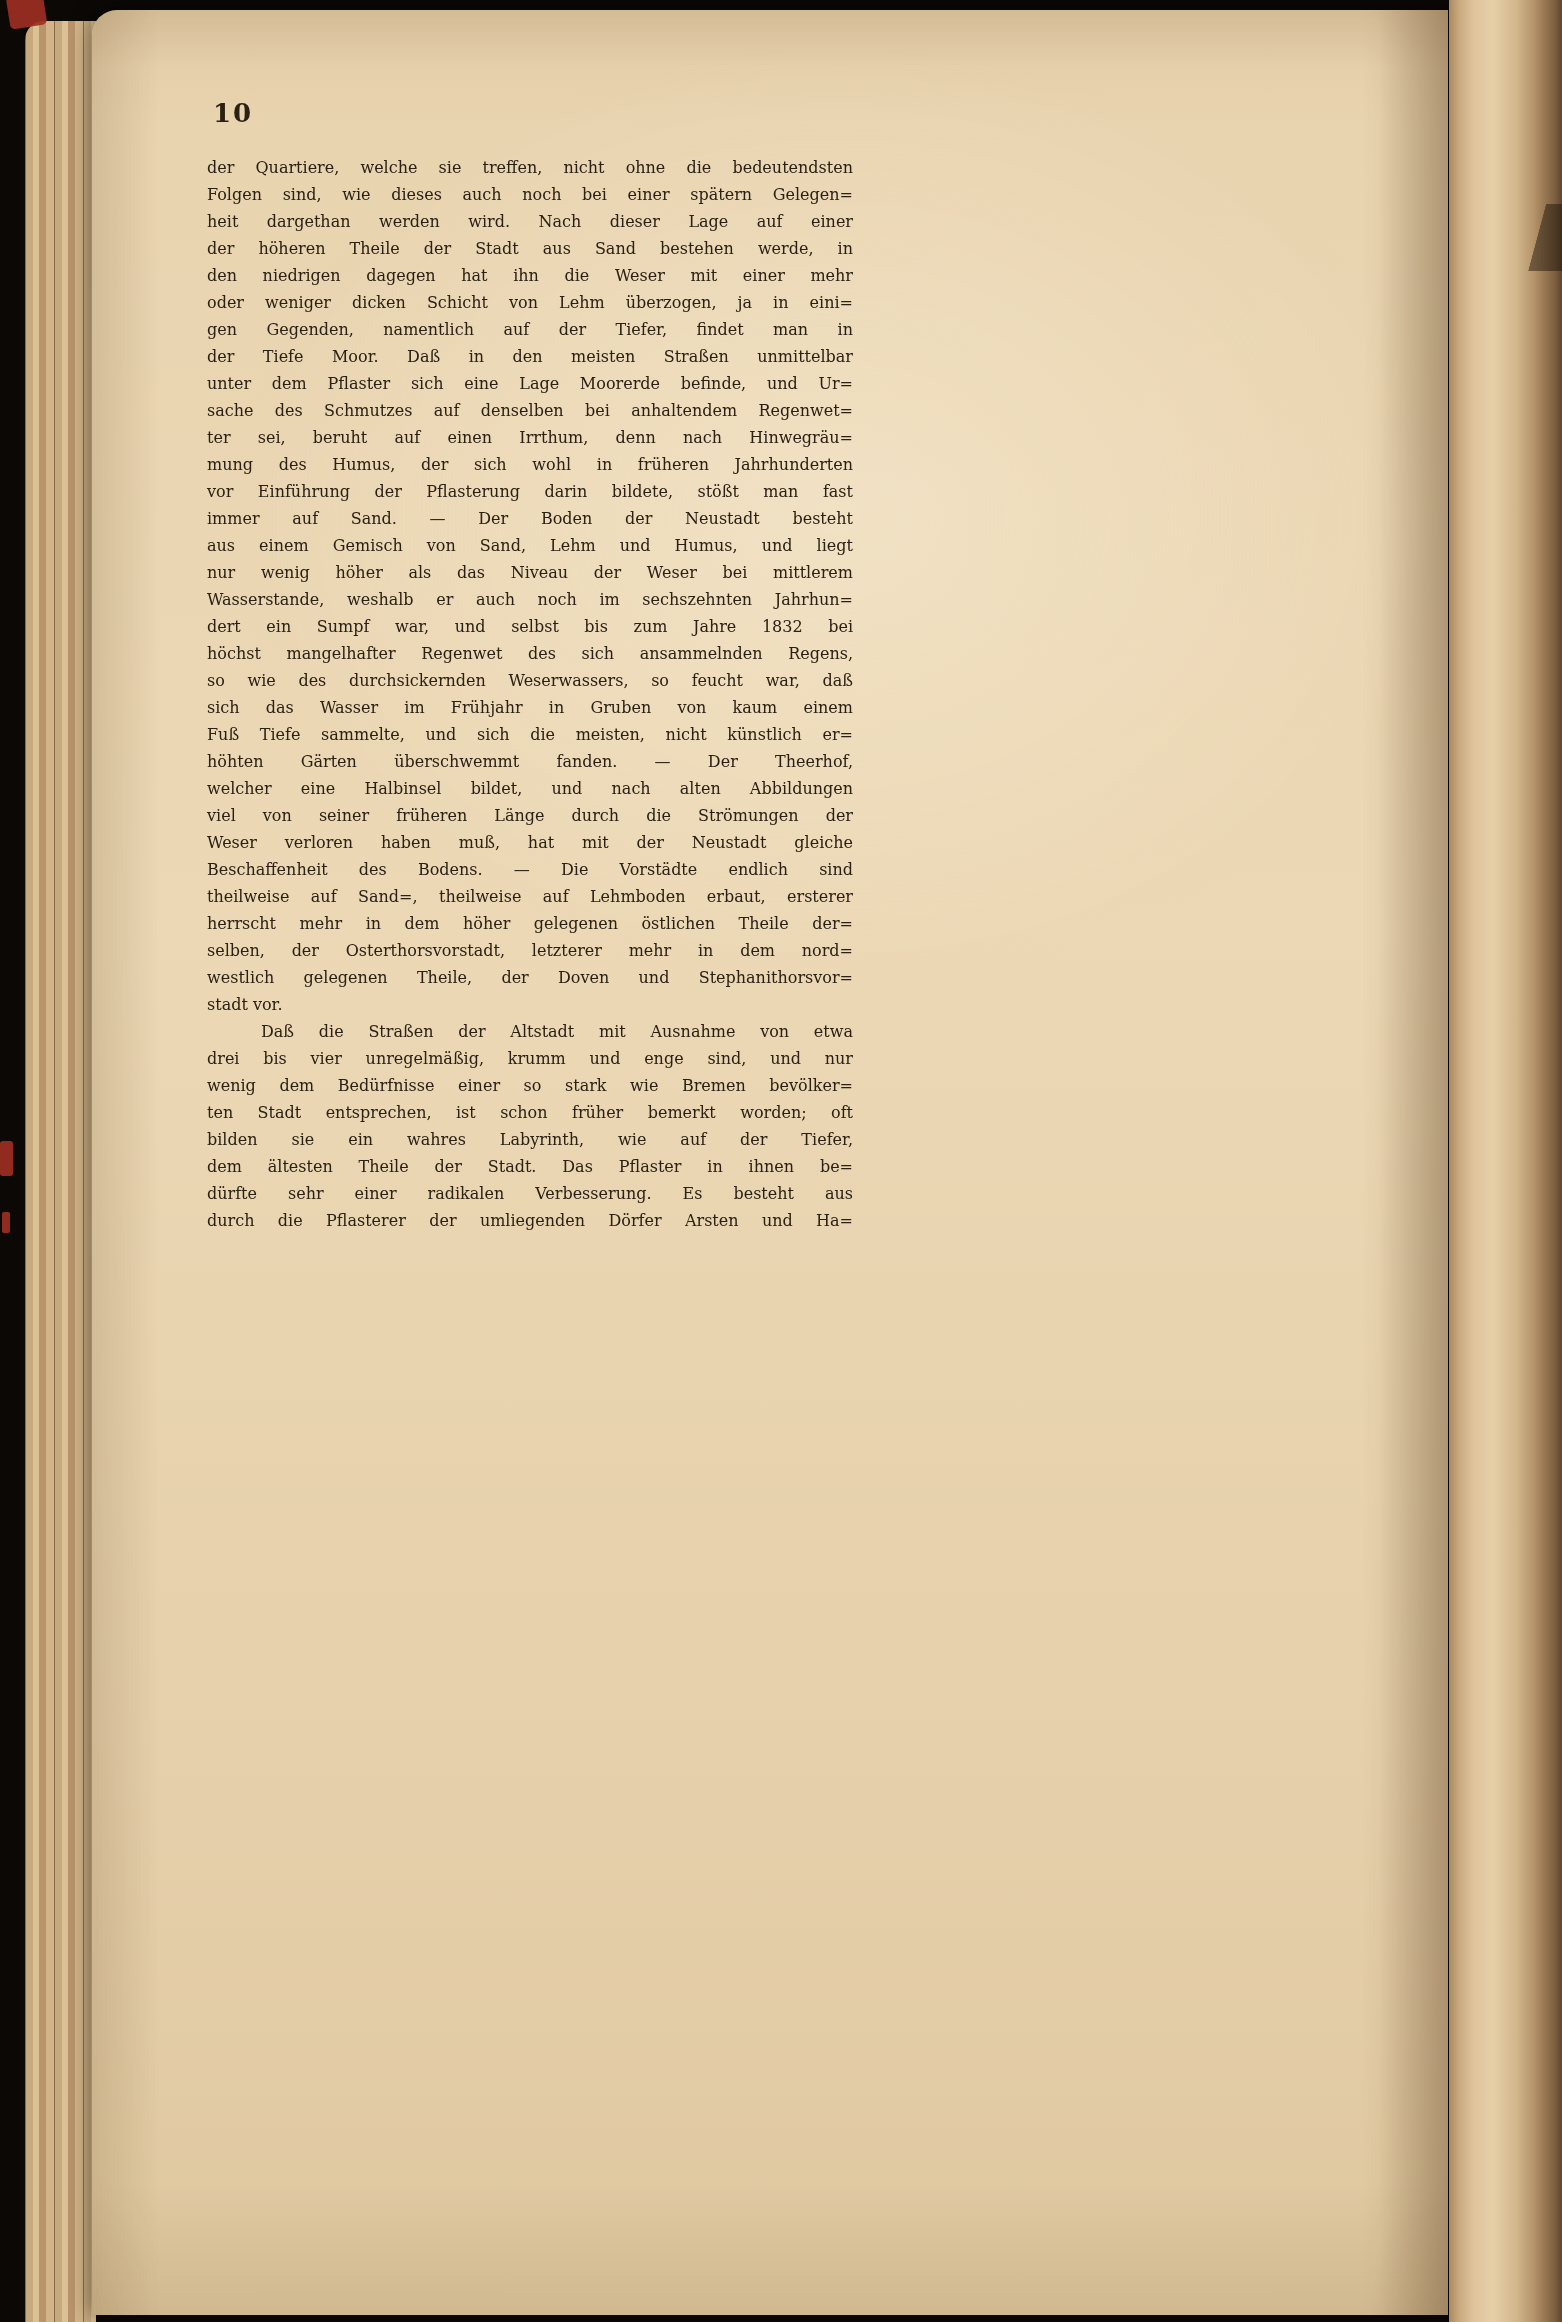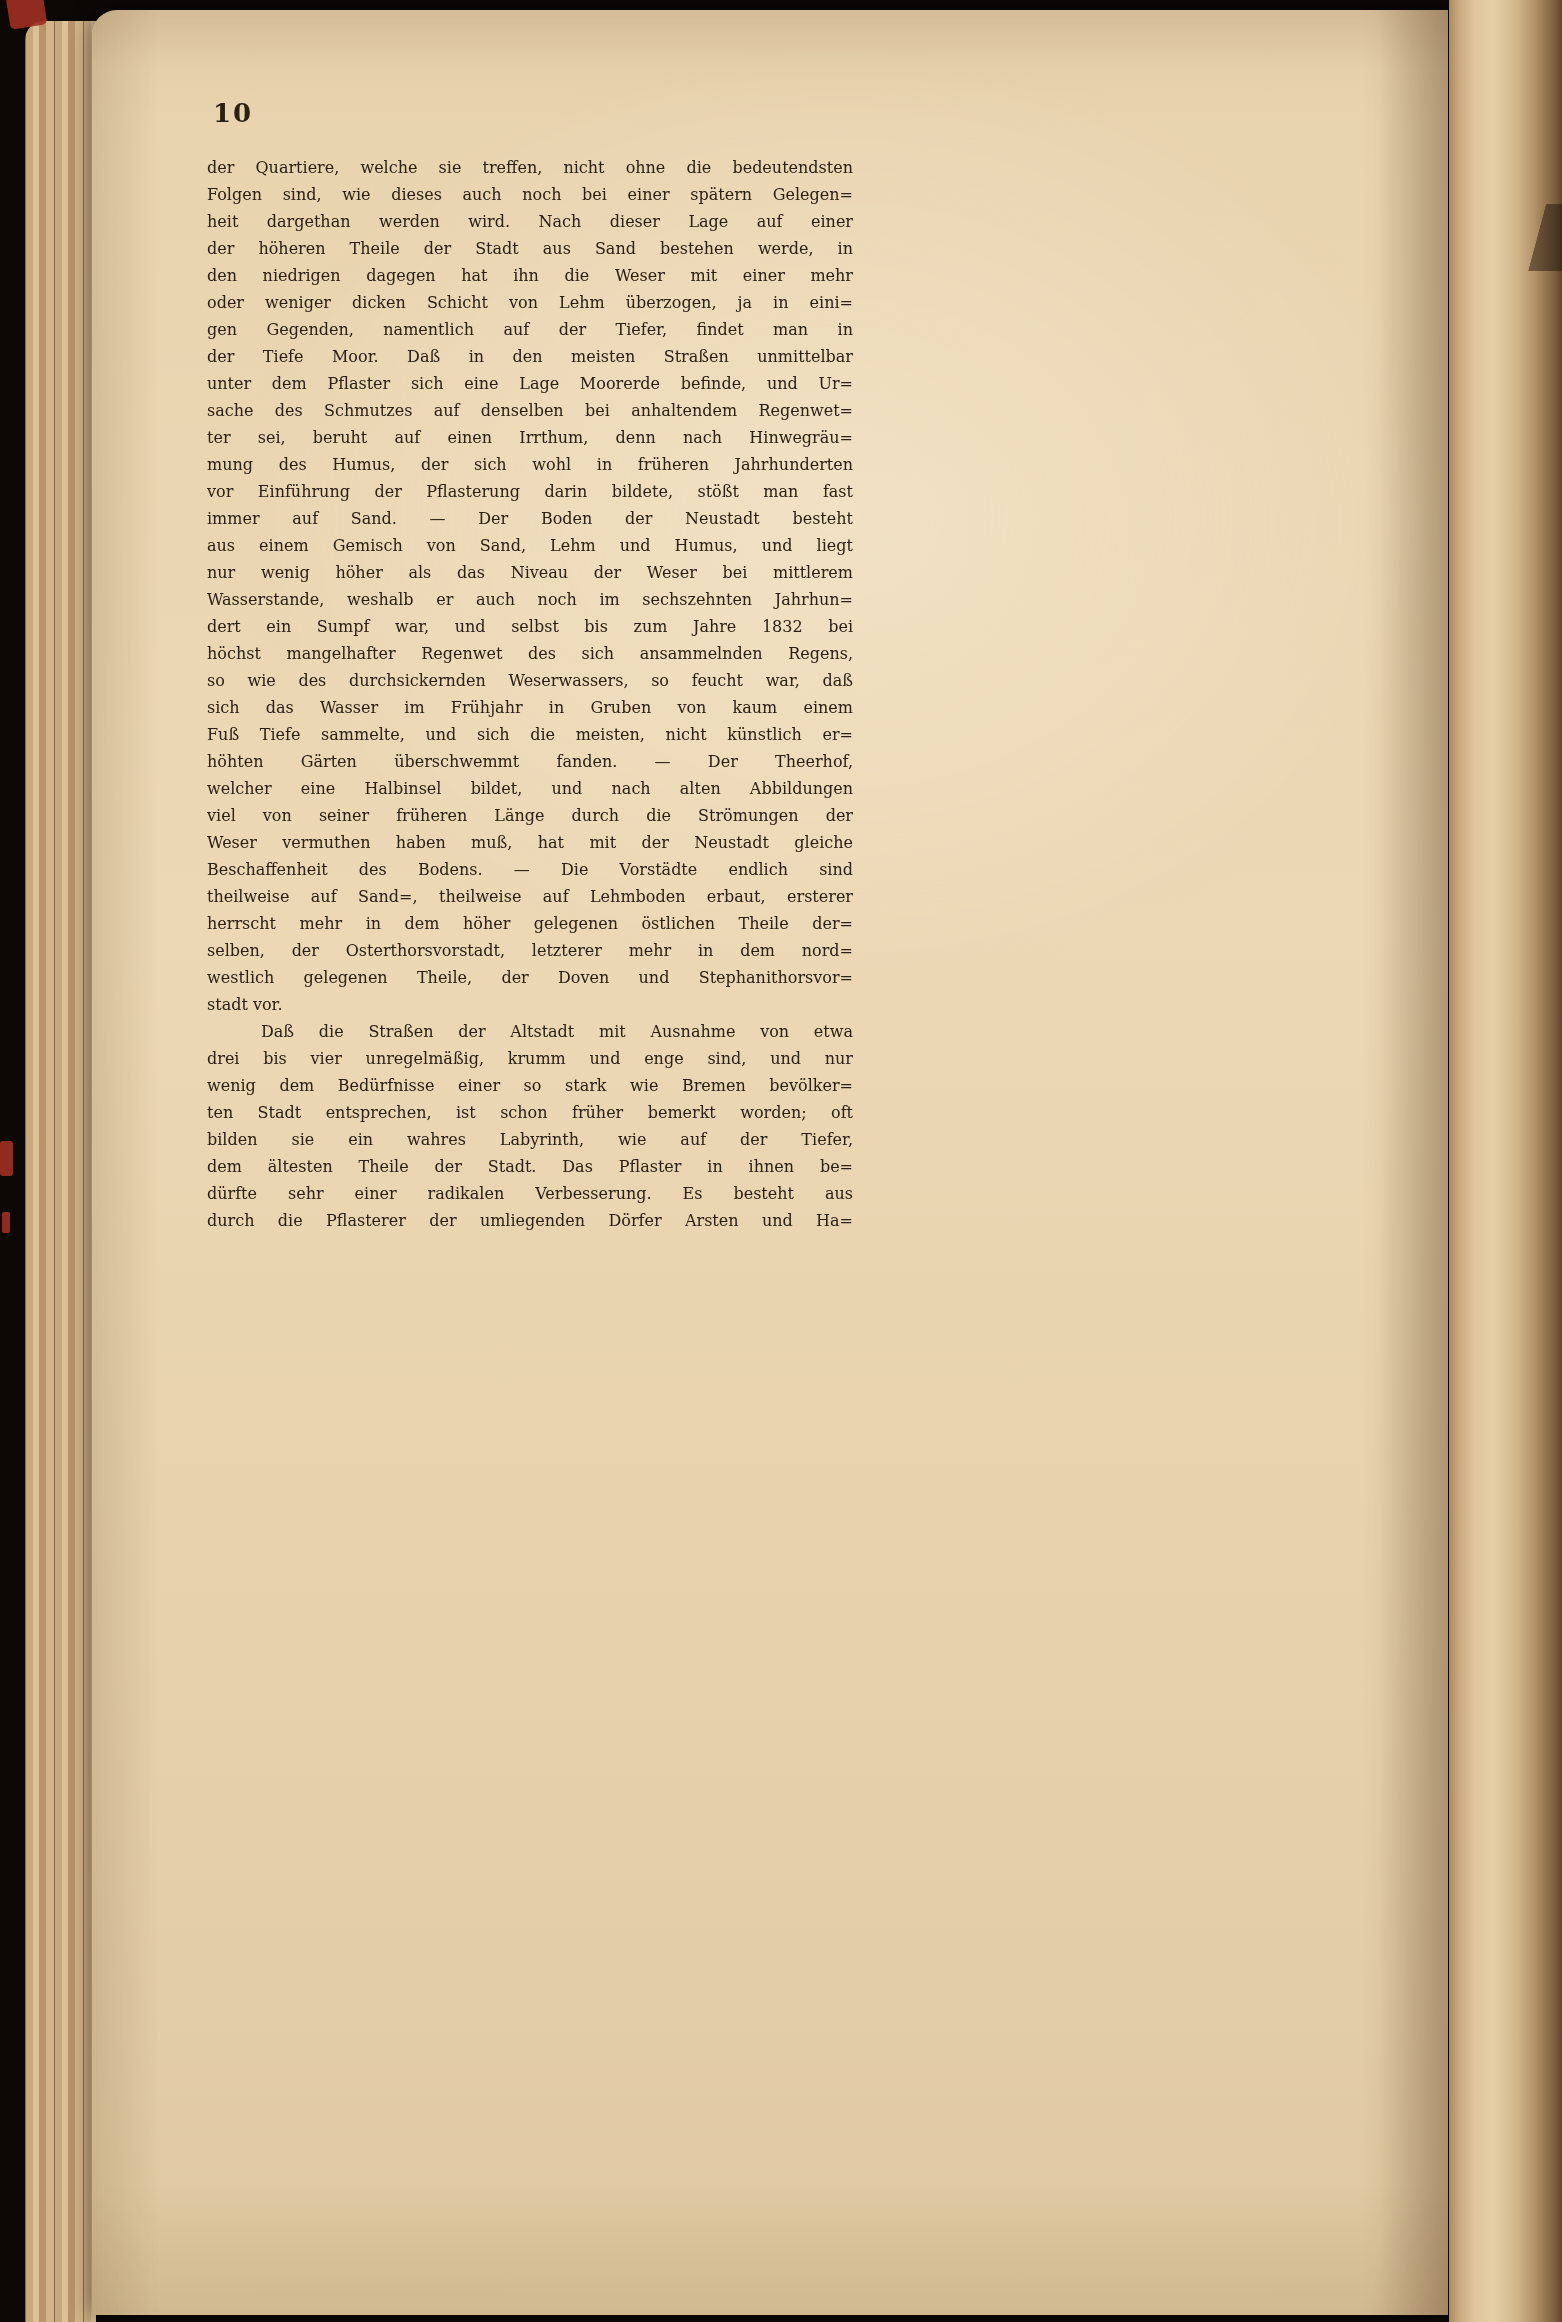--- a/index.html
+++ b/index.html
@@ -100,21 +100,21 @@
         <div class="line">nur wenig höher als das Niveau der Weser bei mittlerem</div>
         <div class="line">Wasserstande, weshalb er auch noch im sechszehnten Jahrhun=</div>
         <div class="line">dert ein Sumpf war, und selbst bis zum Jahre 1832 bei</div>
         <div class="line">höchst mangelhafter Regenwet des sich ansammelnden Regens,</div>
         <div class="line">so wie des durchsickernden Weserwassers, so feucht war, daß</div>
         <div class="line">sich das Wasser im Frühjahr in Gruben von kaum einem</div>
         <div class="line">Fuß Tiefe sammelte, und sich die meisten, nicht künstlich er=</div>
         <div class="line">höhten Gärten überschwemmt fanden. —  Der Theerhof,</div>
         <div class="line">welcher eine Halbinsel bildet, und nach alten Abbildungen</div>
         <div class="line">viel von seiner früheren Länge durch die Strömungen der</div>
-        <div class="line">Weser vermuthen haben muß, hat mit der Neustadt gleiche</div>
+        <div class="line">Weser verloren haben muß, hat mit der Neustadt gleiche</div>
         <div class="line">Beschaffenheit des Bodens. —  Die Vorstädte endlich sind</div>
         <div class="line">theilweise auf Sand=, theilweise auf Lehmboden erbaut, ersterer</div>
         <div class="line">herrscht mehr in dem höher gelegenen östlichen Theile der=</div>
         <div class="line">selben, der Osterthorsvorstadt, letzterer mehr in dem nord=</div>
         <div class="line">westlich gelegenen Theile, der Doven und Stephanithorsvor=</div>
         <div class="line end">stadt vor.</div>
         <div class="line indent">Daß die Straßen der Altstadt mit Ausnahme von etwa</div>
         <div class="line">drei bis vier unregelmäßig, krumm und enge sind, und nur</div>
         <div class="line">wenig dem Bedürfnisse einer so stark wie Bremen bevölker=</div>
         <div class="line">ten Stadt entsprechen, ist schon früher bemerkt worden; oft</div>

